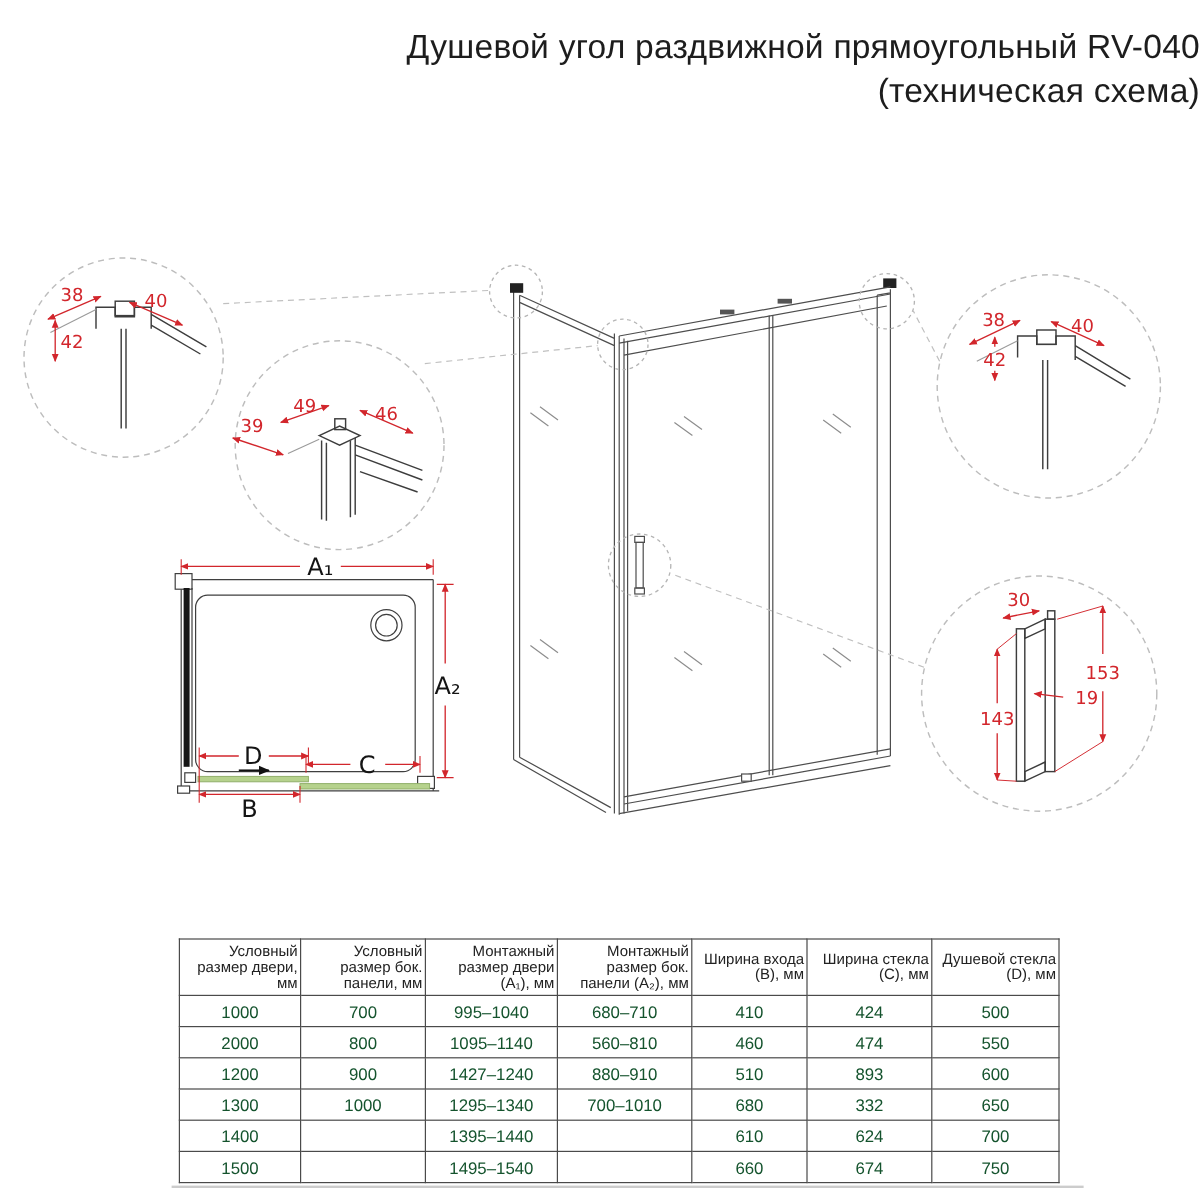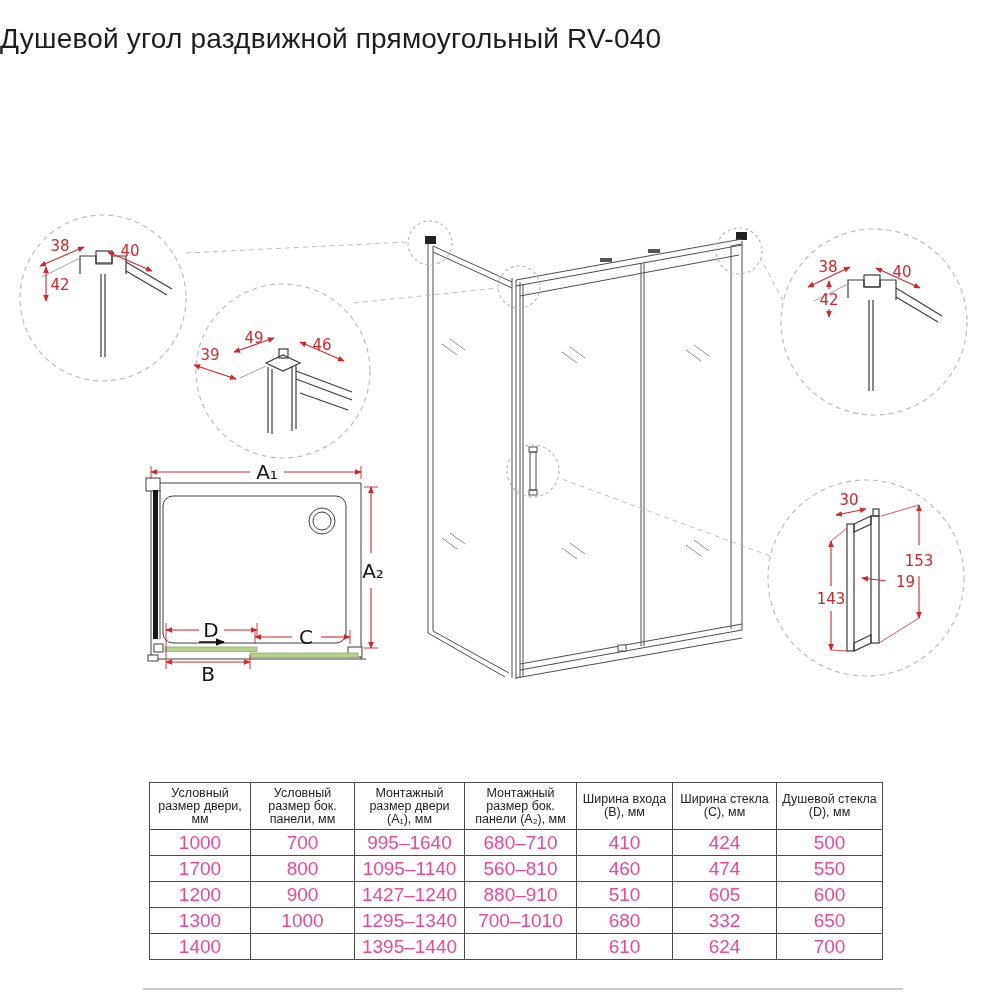--- a/index.html
+++ b/index.html
@@ -1,38 +1,39 @@
 <!DOCTYPE html>
 <html><head>
 <meta charset="utf-8">
 <style>
   html,body{margin:0;padding:0;background:#ffffff;}
   #page{position:relative;width:1000px;height:1000px;background:#ffffff;overflow:hidden;
         font-family:"Liberation Sans","DejaVu Sans",sans-serif;color:#1b1b1b;}
-  #title{position:absolute;left:0;top:20px;width:1000px;text-align:left;
+  #title{position:absolute;left:0;top:20px;width:1000px;text-align:right;
          font-size:28px;line-height:37px;color:#1d1d1d;letter-spacing:0.2px;}
   #drawing{position:absolute;left:0;top:0;}
   svg text{font-family:"DejaVu Sans","Liberation Sans",sans-serif;}
   .dimtxt{font-size:15px;fill:#d2262c;}
   .lbltxt{font-size:20px;fill:#141414;}
   #spec-table{position:absolute;left:149px;top:782px;width:733px;border-collapse:collapse;
          table-layout:fixed;background:#fff;}
   #spec-table th,#spec-table td{border:1px solid #4a4a4a;text-align:center;vertical-align:middle;
          font-family:"Liberation Sans","DejaVu Sans",sans-serif;}
-  #spec-table th{font-size:12.5px;font-weight:normal;line-height:13px;height:44px;padding:1px 2px;color:#222;}
-  #spec-table td{font-size:19px;height:25px;padding:0 2px;color:#ec4899;}
+  #spec-table th{font-size:12.5px;font-weight:normal;line-height:13px;height:44px;padding:1px 2px;color:#222;text-align:right;}
+  #spec-table td{font-size:14px;height:25px;padding:0 2px;color:#14532d;}
   #footer-line{position:absolute;left:143px;top:988px;width:760px;height:2px;background:#cccccc;}
 </style>
 </head>
 <body>
 
 <div id="page">
 
   <div id="title">
     <div>Душевой угол раздвижной прямоугольный RV-040</div>
+    <div>(техническая схема)</div>
   </div>
 
   <svg id="drawing" width="1000" height="1000" viewBox="0 0 1000 1000">
     <defs>
       <marker id="ar" viewBox="0 0 10 10" refX="8.5" refY="5" markerWidth="6.5" markerHeight="6.5" orient="auto-start-reverse">
         <path d="M0,1 L9.5,5 L0,9 z" fill="#d2262c"></path>
       </marker>
       <marker id="ab" viewBox="0 0 10 10" refX="8.5" refY="5" markerWidth="6" markerHeight="6" orient="auto-start-reverse">
         <path d="M0,1 L9.5,5 L0,9 z" fill="#111"></path>
       </marker>
@@ -233,59 +234,68 @@
         <th>Монтажный размер бок. панели (A₂), мм</th>
         <th>Ширина входа (B), мм</th>
         <th>Ширина стекла (C), мм</th>
         <th>Душевой стекла (D), мм</th>
       </tr>
     </thead>
     <tbody>
       <tr>
         <td>1000</td>
           <td>700</td>
-          <td>995–1640</td>
+          <td>995–1040</td>
           <td>680–710</td>
           <td>410</td>
           <td>424</td>
           <td>500</td>
       </tr>
       <tr>
-        <td>1700</td>
+        <td>2000</td>
           <td>800</td>
           <td>1095–1140</td>
           <td>560–810</td>
           <td>460</td>
           <td>474</td>
           <td>550</td>
       </tr>
       <tr>
         <td>1200</td>
           <td>900</td>
           <td>1427–1240</td>
           <td>880–910</td>
           <td>510</td>
-          <td>605</td>
+          <td>893</td>
           <td>600</td>
       </tr>
       <tr>
         <td>1300</td>
           <td>1000</td>
           <td>1295–1340</td>
           <td>700–1010</td>
           <td>680</td>
           <td>332</td>
           <td>650</td>
       </tr>
       <tr>
         <td>1400</td>
           <td></td>
           <td>1395–1440</td>
           <td></td>
           <td>610</td>
           <td>624</td>
           <td>700</td>
       </tr>
+      <tr>
+        <td>1500</td>
+          <td></td>
+          <td>1495–1540</td>
+          <td></td>
+          <td>660</td>
+          <td>674</td>
+          <td>750</td>
+      </tr>
     </tbody>
   </table>
 
   <div id="footer-line"></div>
 </div>
 
 </body></html>

